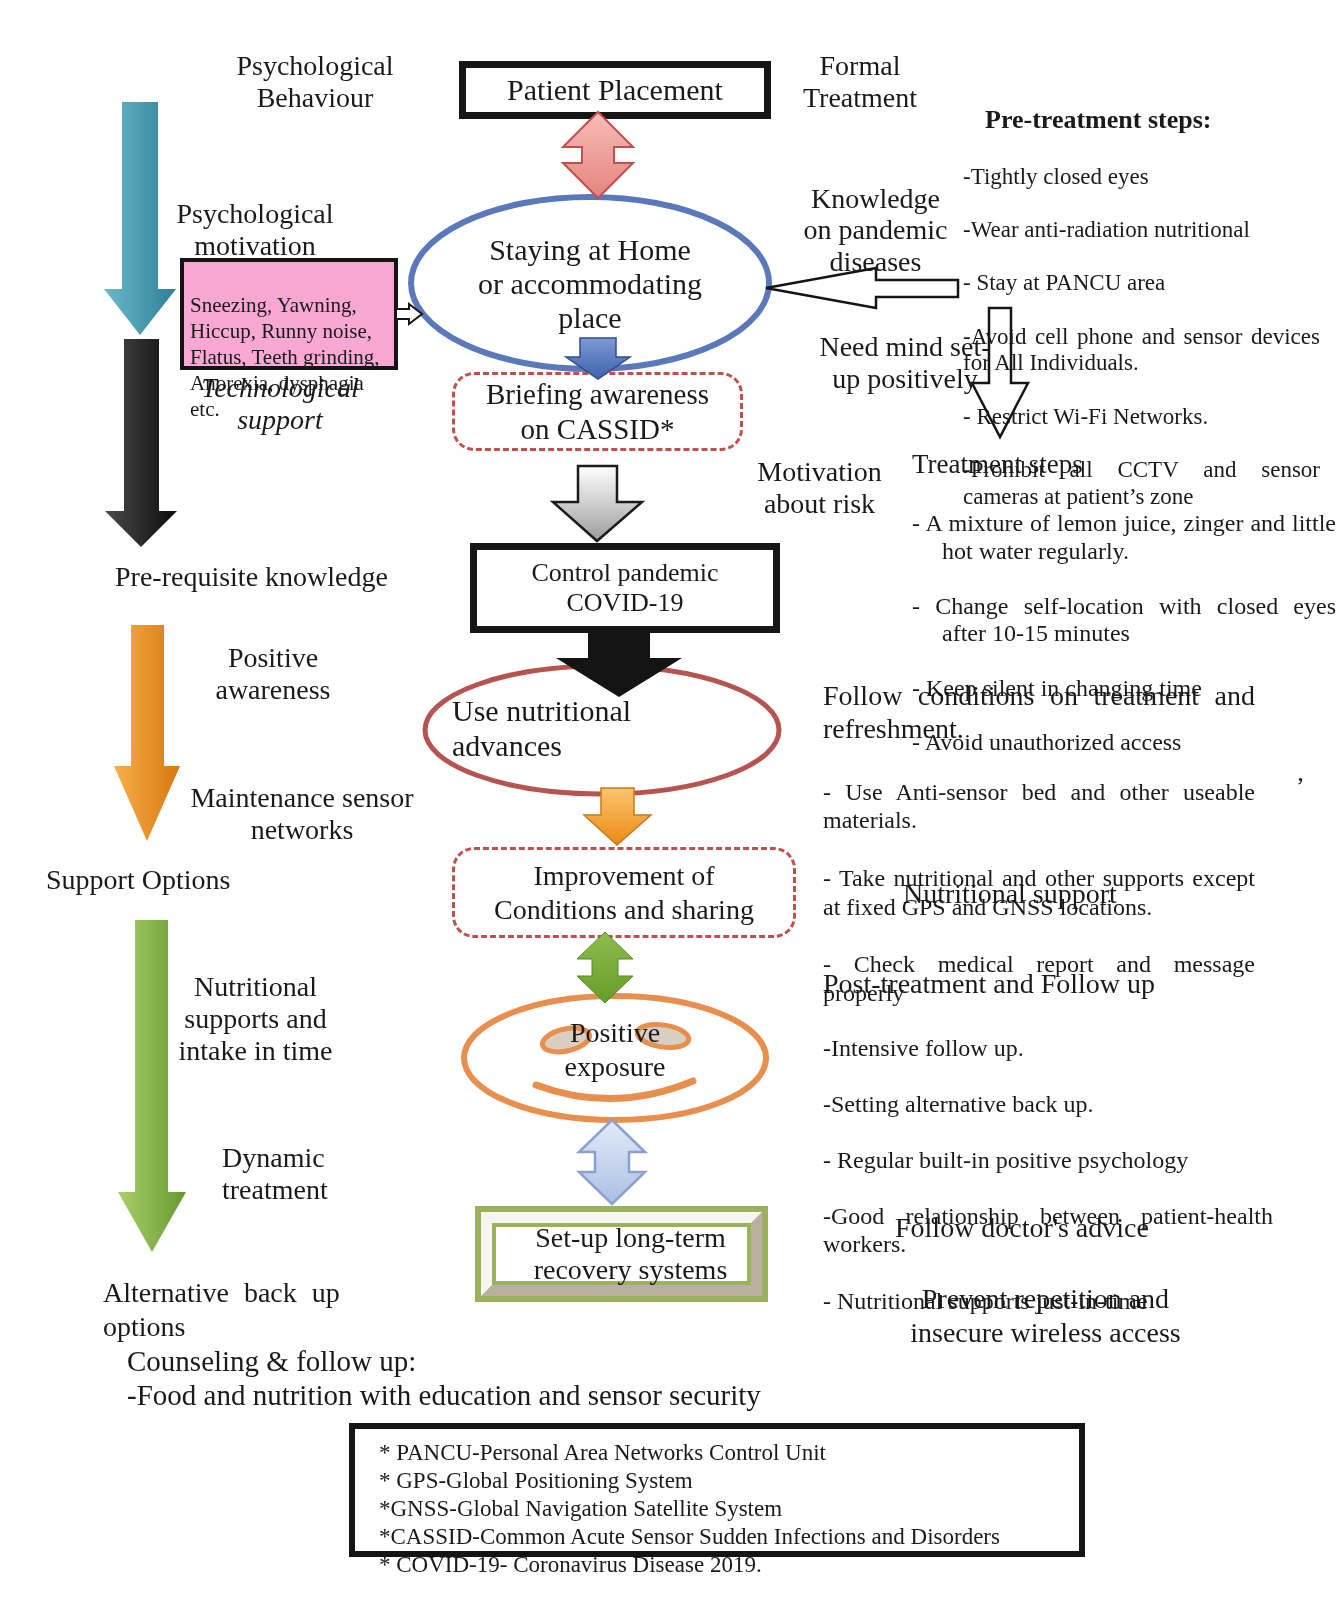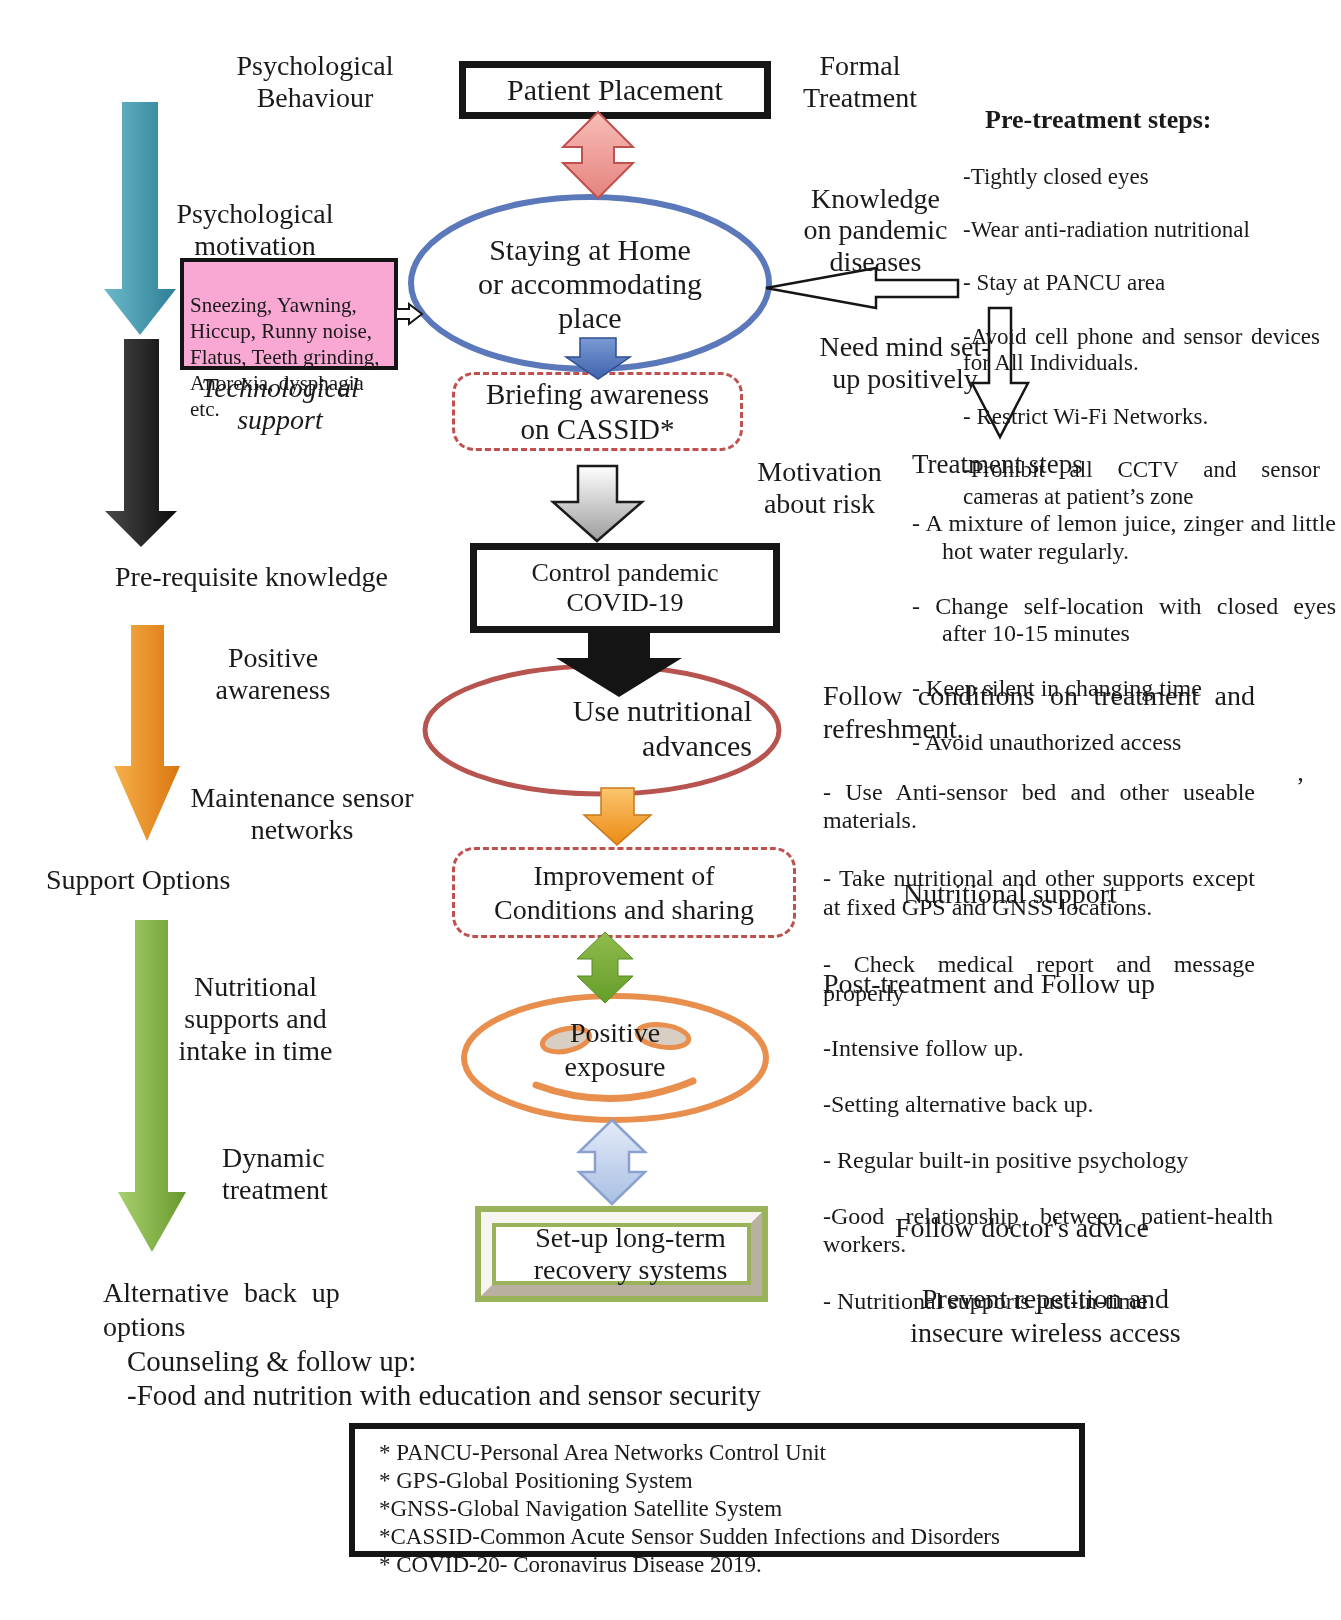--- a/index.html
+++ b/index.html
@@ -67,21 +67,21 @@
 recovery systems</span>
         </div>
       </div>
     </div>
 
     <div class="legendbox">
       <div class="legend-line">* PANCU-Personal Area Networks Control Unit</div>
       <div class="legend-line">* GPS-Global Positioning System</div>
       <div class="legend-line">*GNSS-Global Navigation Satellite System</div>
       <div class="legend-line">*CASSID-Common Acute Sensor Sudden Infections and Disorders</div>
-      <div class="legend-line">* COVID-20- Coronavirus Disease 2019.</div>
+      <div class="legend-line">* COVID-19- Coronavirus Disease 2019.</div>
     </div>
   </div>
 
   <svg class="shapes" width="1341" height="1620" viewBox="0 0 1341 1620">
     <defs>
       <linearGradient id="gTeal" x1="0" y1="0" x2="1" y2="0">
         <stop offset="0" stop-color="#6cb9ca"></stop>
           <stop offset="1" stop-color="#2d7f97"></stop>
       </linearGradient>
       <linearGradient id="gBlackA" x1="0" y1="0" x2="1" y2="0">
@@ -191,21 +191,21 @@
   </div>
 
   <div class="lbl c" style="left:742px;top:456px;width:155px;font-size:28px;">Motivation
 about risk</div>
 
   <div class="lbl" style="left:115px;top:561px;font-size:28px;white-space:nowrap;">Pre-requisite knowledge</div>
 
   <div class="lbl c" style="left:178px;top:642px;width:190px;font-size:28px;">Positive
 awareness</div>
 
-  <div class="lbl" style="left:452px;top:694px;width:300px;font-size:30px;text-align:right;">Use nutritional
+  <div class="lbl" style="left:452px;top:694px;width:300px;font-size:30px;text-align:left;">Use nutritional
 advances</div>
 
   <div class="lbl" style="left:823px;top:650px;width:432px;font-size:24px;line-height:1.2;">
     <div class="j" style="font-size:28px;line-height:1.18;margin-bottom:4px;">Follow conditions on treatment and refreshment.</div>
     <div class="j">- Use Anti-sensor bed and other useable materials.</div>
     <div class="j">- Take nutritional and other supports except at fixed GPS and GNSS locations.</div>
     <div class="j">- Check medical report and message properly</div>
   </div>
 
   <div class="lbl c" style="left:182px;top:782px;width:240px;font-size:28px;">Maintenance sensor

